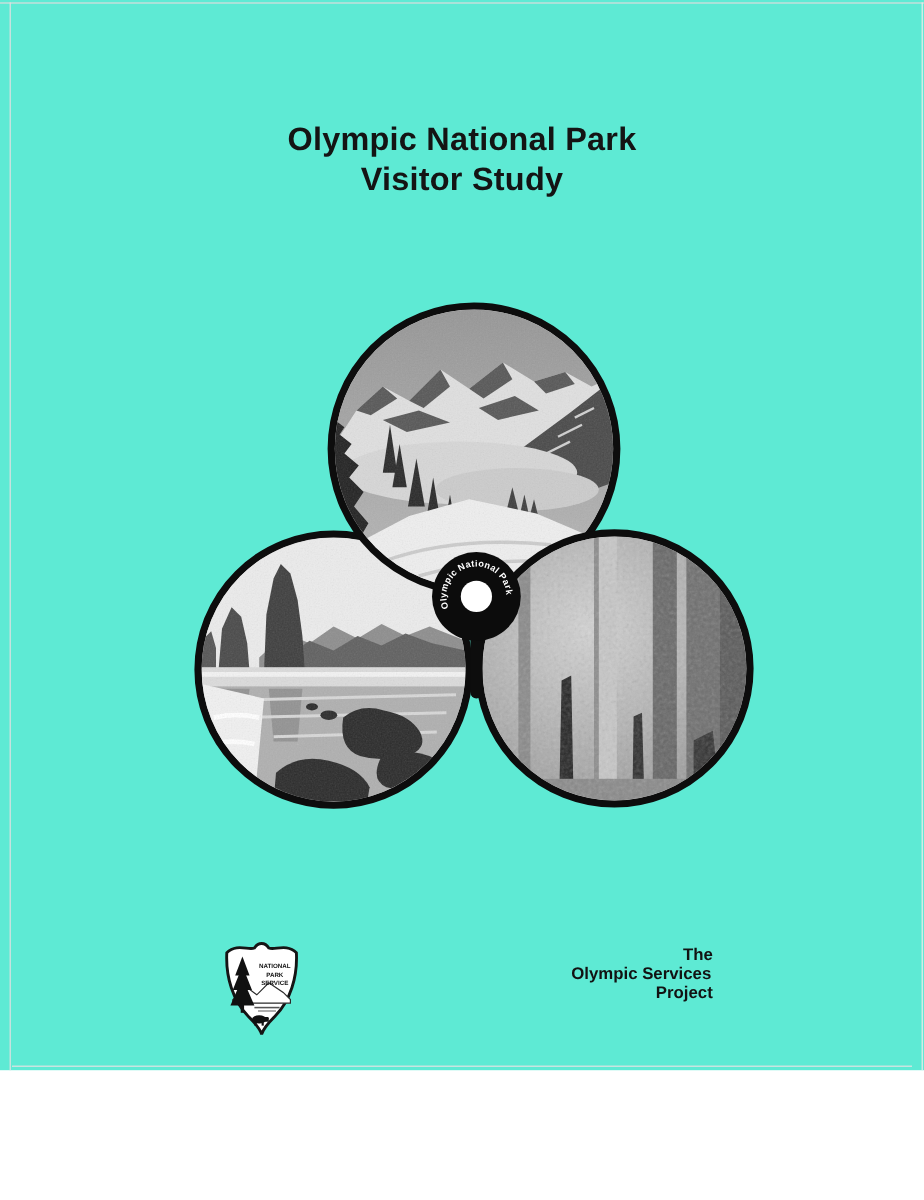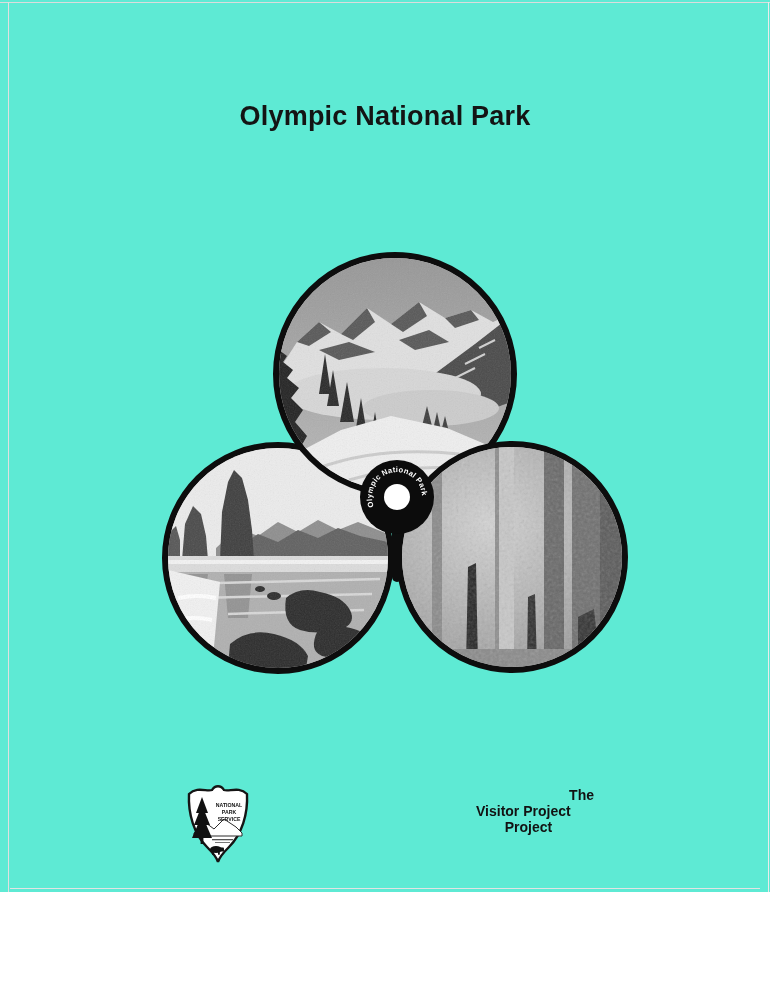--- a/index.html
+++ b/index.html
@@ -64,33 +64,34 @@
     position: absolute;
     left: 463px; top: 787px;
     width: 131px;
     font-size: 14px;
     line-height: 16px;
     font-weight: bold;
     color: #121212;
   }
   .footer-line-1 { padding-left: 0; text-align: right; }
   .footer-line-2 { padding-left: 13px; }
-  .footer-line-3 { text-align: center; }
+  .footer-line-3 { text-align: right; }
 </style>
 </head>
 <body>
 
 <div class="page">
   <div class="scan-top"></div>
   <div class="scan-left"></div>
   <div class="scan-right"></div>
   <div class="scan-bottom"></div>
 
   <div class="title">
     <div>Olympic National Park</div>
+    <div>Visitor Study</div>
   </div>
 
   <div class="composition">
 
     <div class="circle circle-left">
       <svg viewBox="0 0 220 220" role="img">
         <defs>
           <filter id="nzB" x="0" y="0" width="100%" height="100%">
             <feTurbulence type="fractalNoise" baseFrequency="0.8" numOctaves="2" seed="7" stitchTiles="stitch"></feTurbulence>
             <feColorMatrix type="saturate" values="0"></feColorMatrix>
@@ -258,16 +259,16 @@
         <ellipse cx="31" cy="68.5" rx="6" ry="3.4"></ellipse>
         <rect x="35" y="66.5" width="4" height="4" rx="1"></rect>
         <rect x="27" y="70.5" width="1.8" height="3.2"></rect>
         <rect x="33" y="70.5" width="1.8" height="3.2"></rect>
       </g>
     </svg>
   </div>
 
   <div class="footer-block">
     <div class="footer-line-1">The</div>
-    <div class="footer-line-2">Visitor Project</div>
+    <div class="footer-line-2">Olympic Services</div>
     <div class="footer-line-3">Project</div>
   </div>
 </div>
 
 </body></html>

